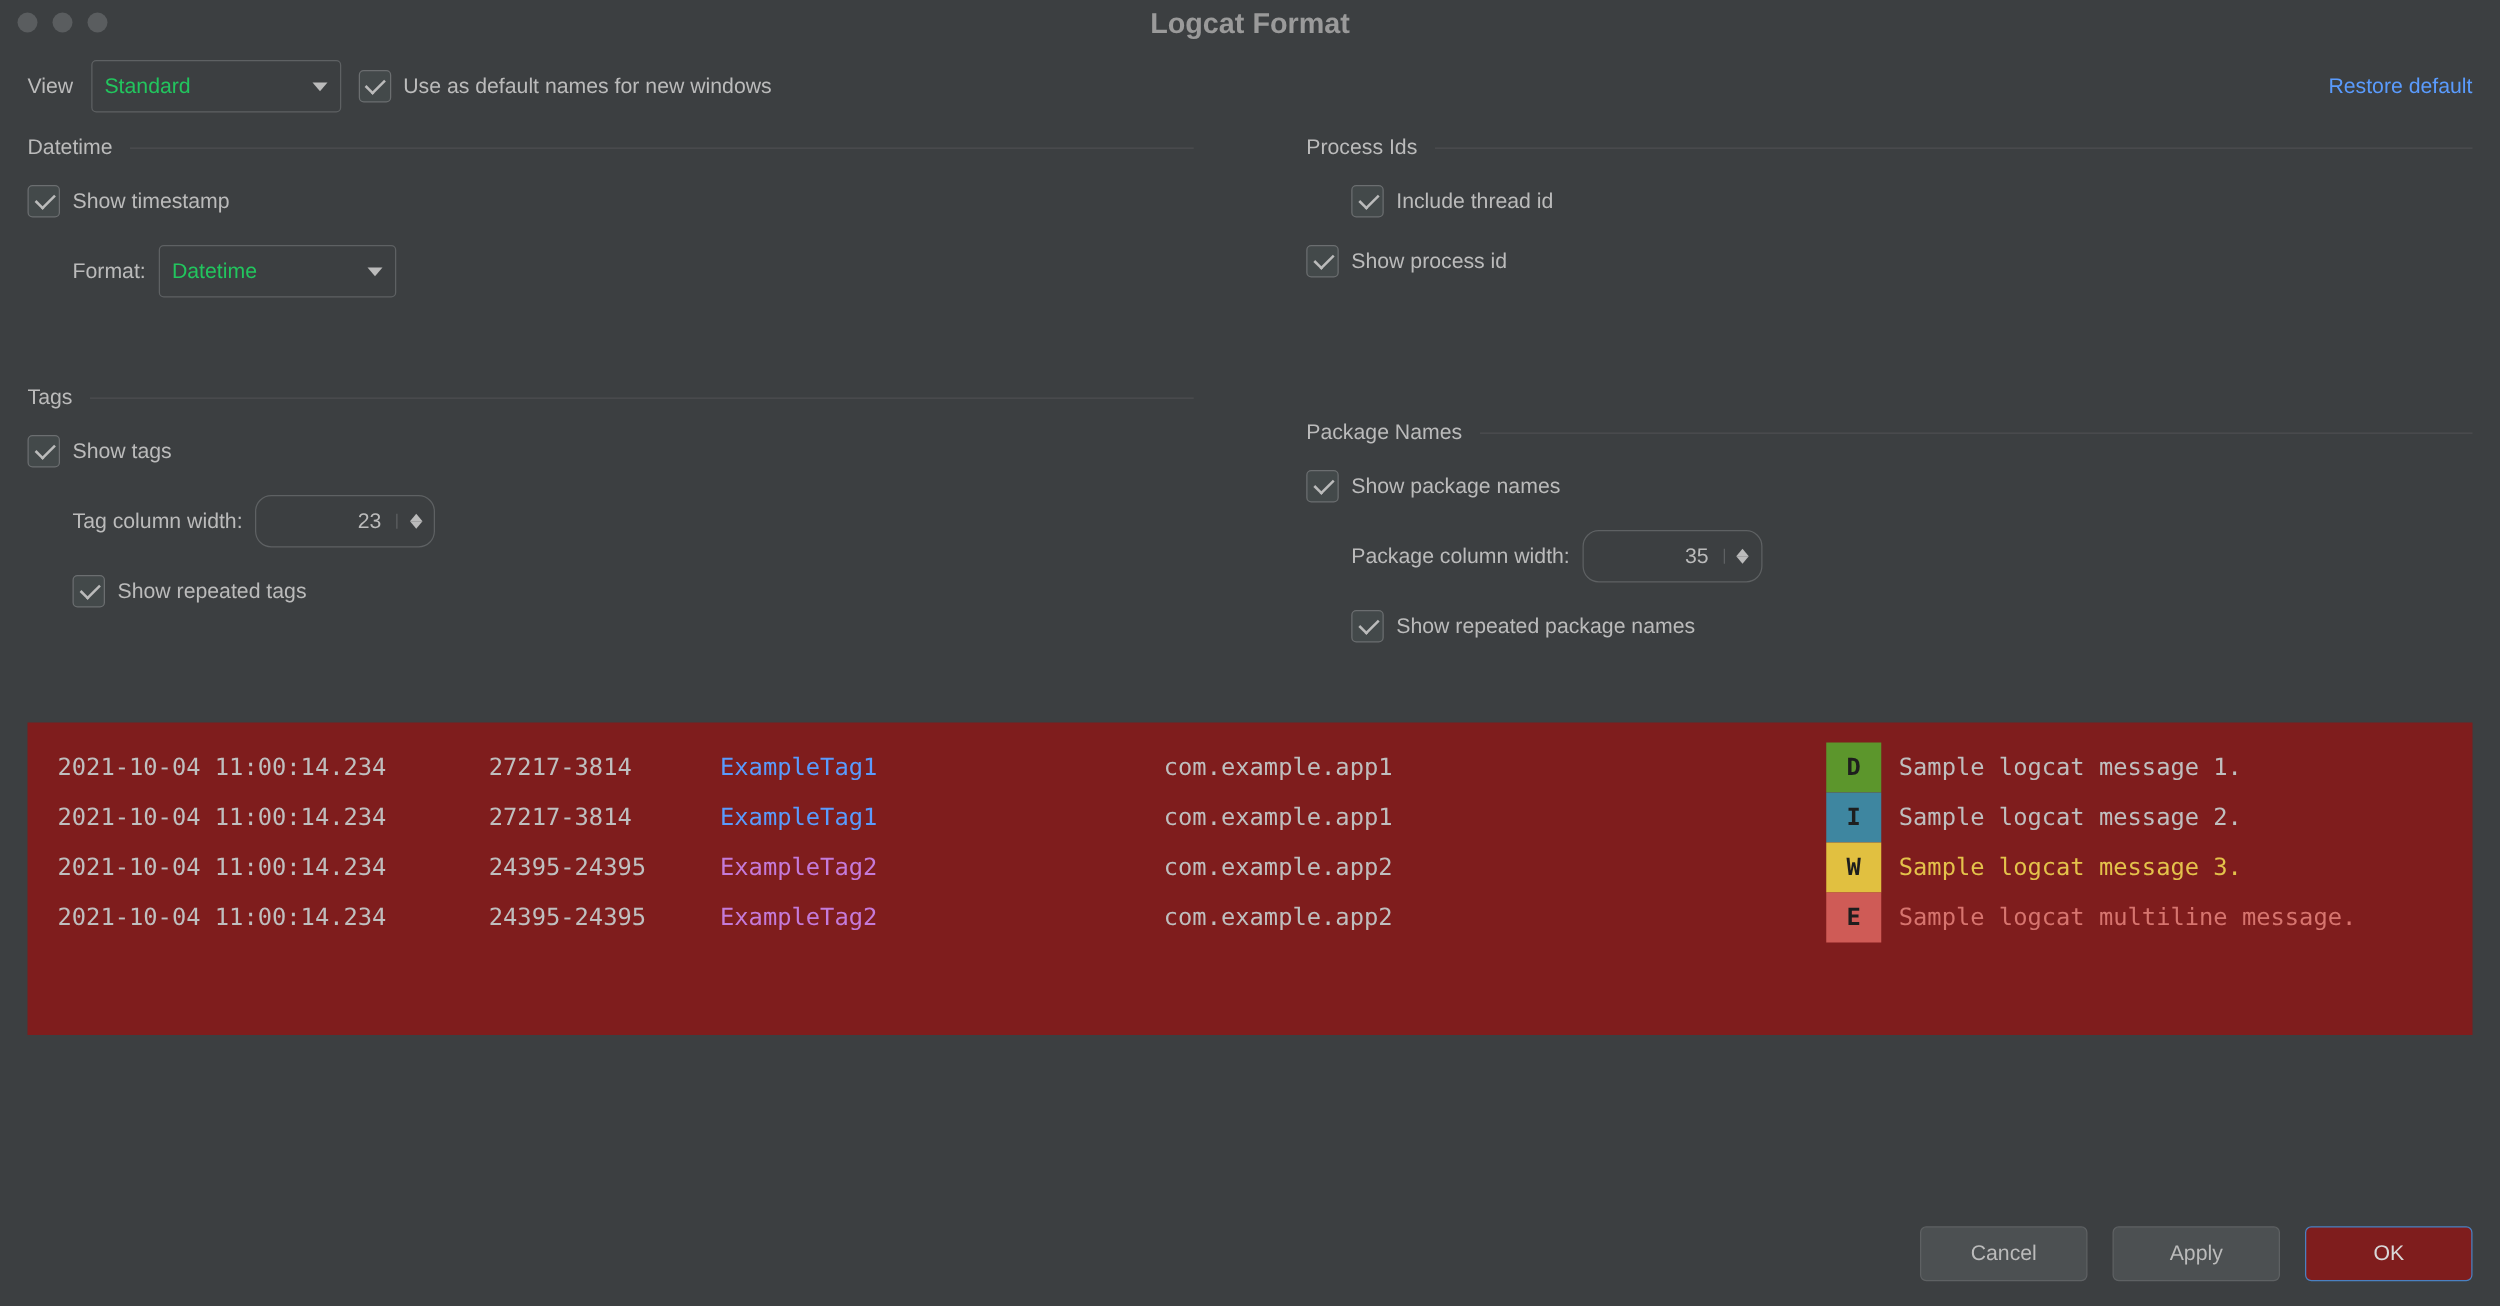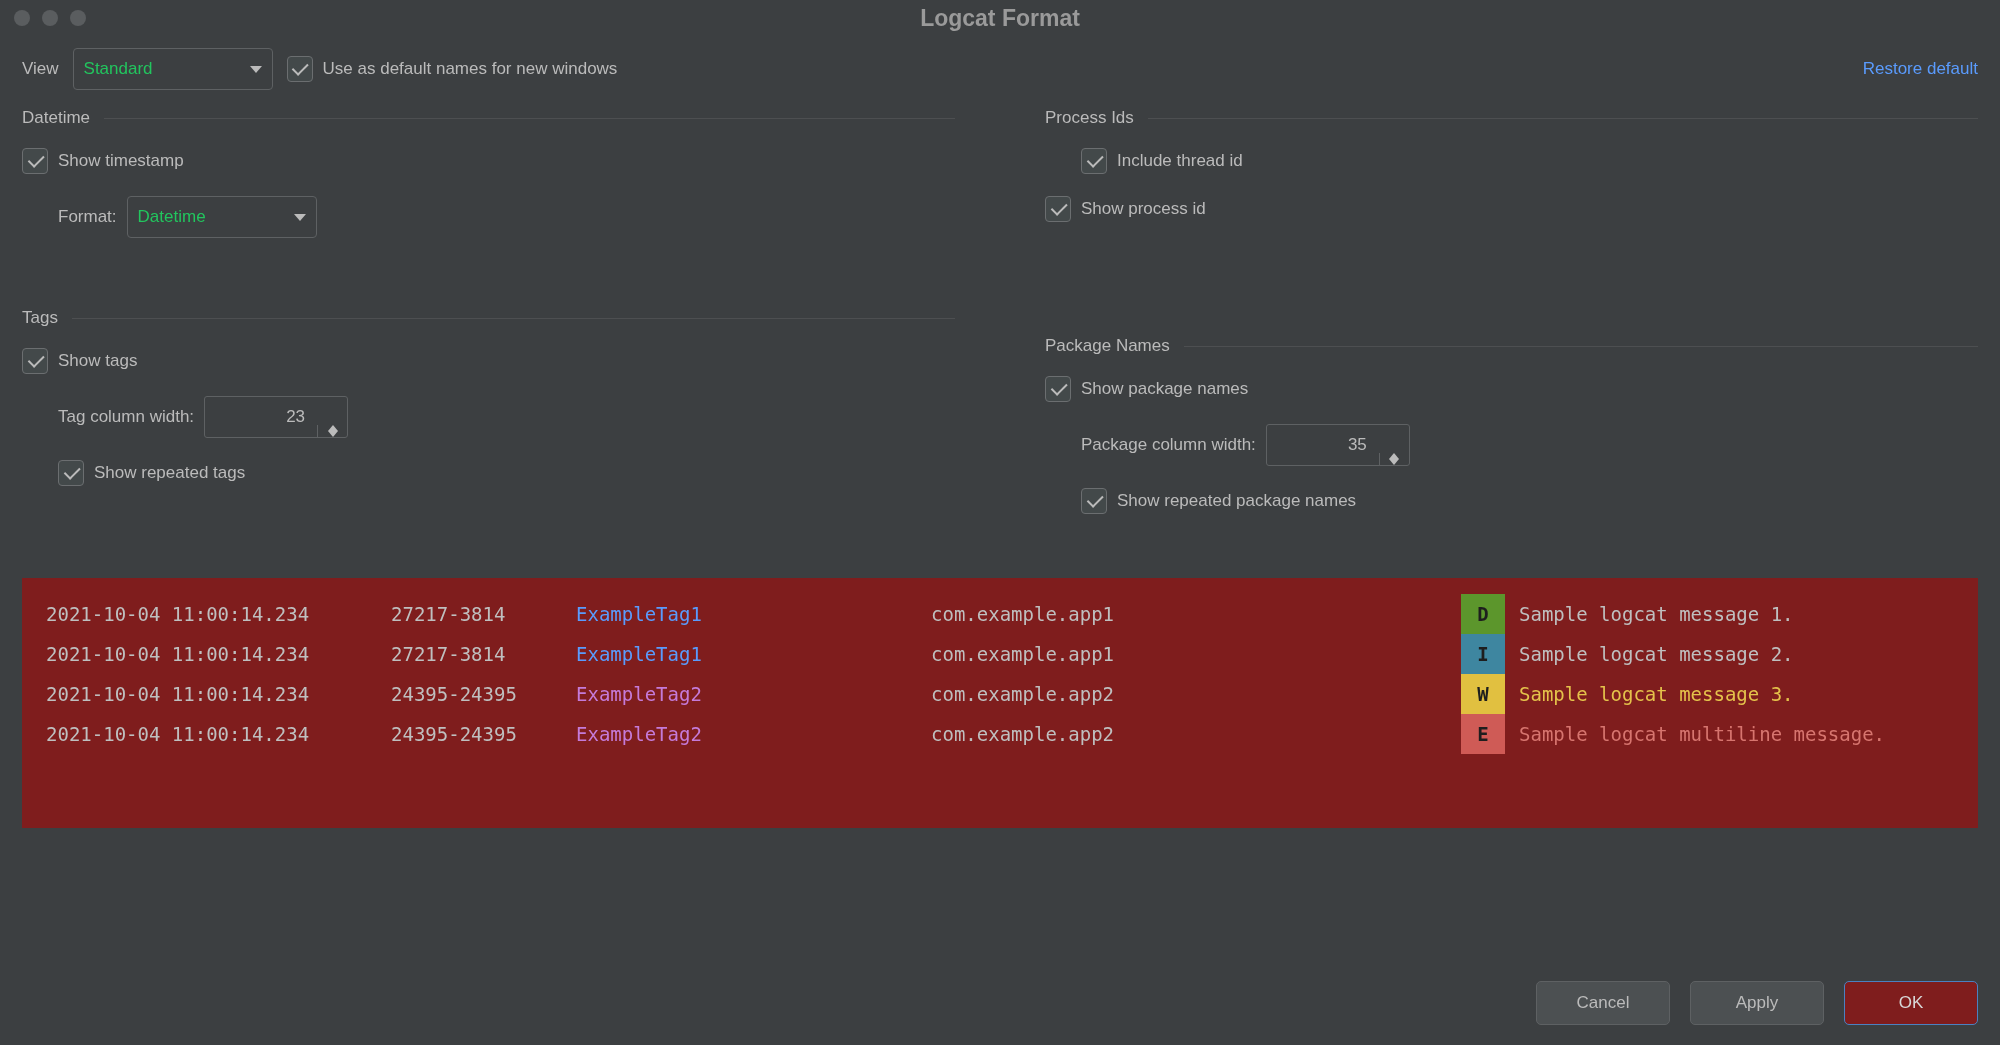--- a/index.html
+++ b/index.html
@@ -118,25 +118,25 @@
     display: flex;
     align-items: center;
     gap: 10px;
     margin-bottom: 22px;
   }
   .indent1 { padding-left: 36px; }
   .indent2 { padding-left: 36px; }
   .numspin {
     display: inline-flex;
     border: 1px solid #5e6163;
-    border-radius: 3px;
+    border-radius: 13px;
     height: 42px;
     width: 144px;
     background: #3c3f41;
-    align-items: flex-end;
+    align-items: center;
   }
   .numspin .val {
     flex: 1;
     text-align: right;
     padding: 6px 12px;
     color: #bbbbbb;
     line-height: 28px;
   }
   .numspin .arrows {
     width: 30px;

